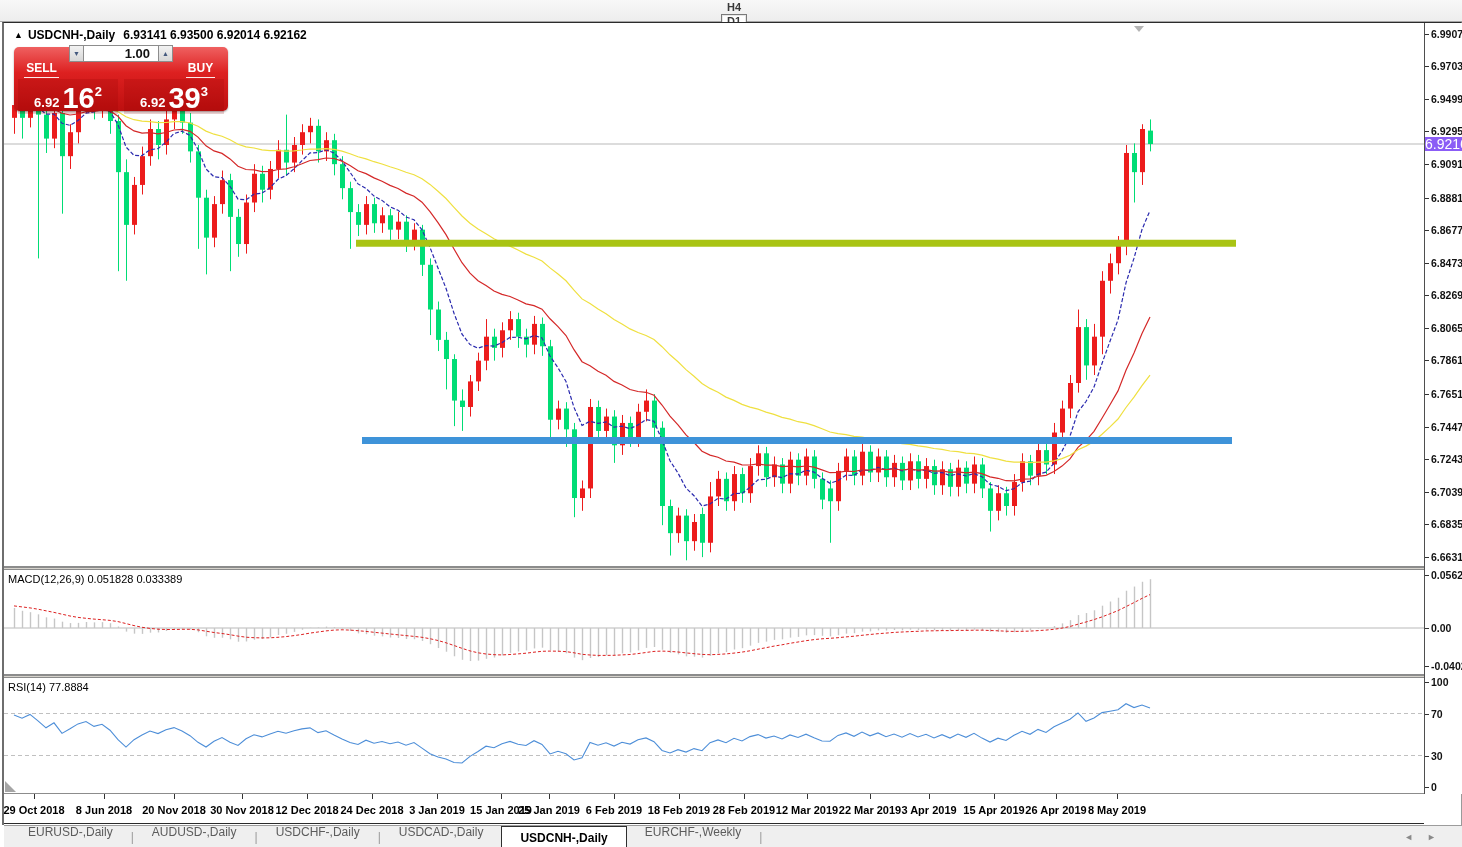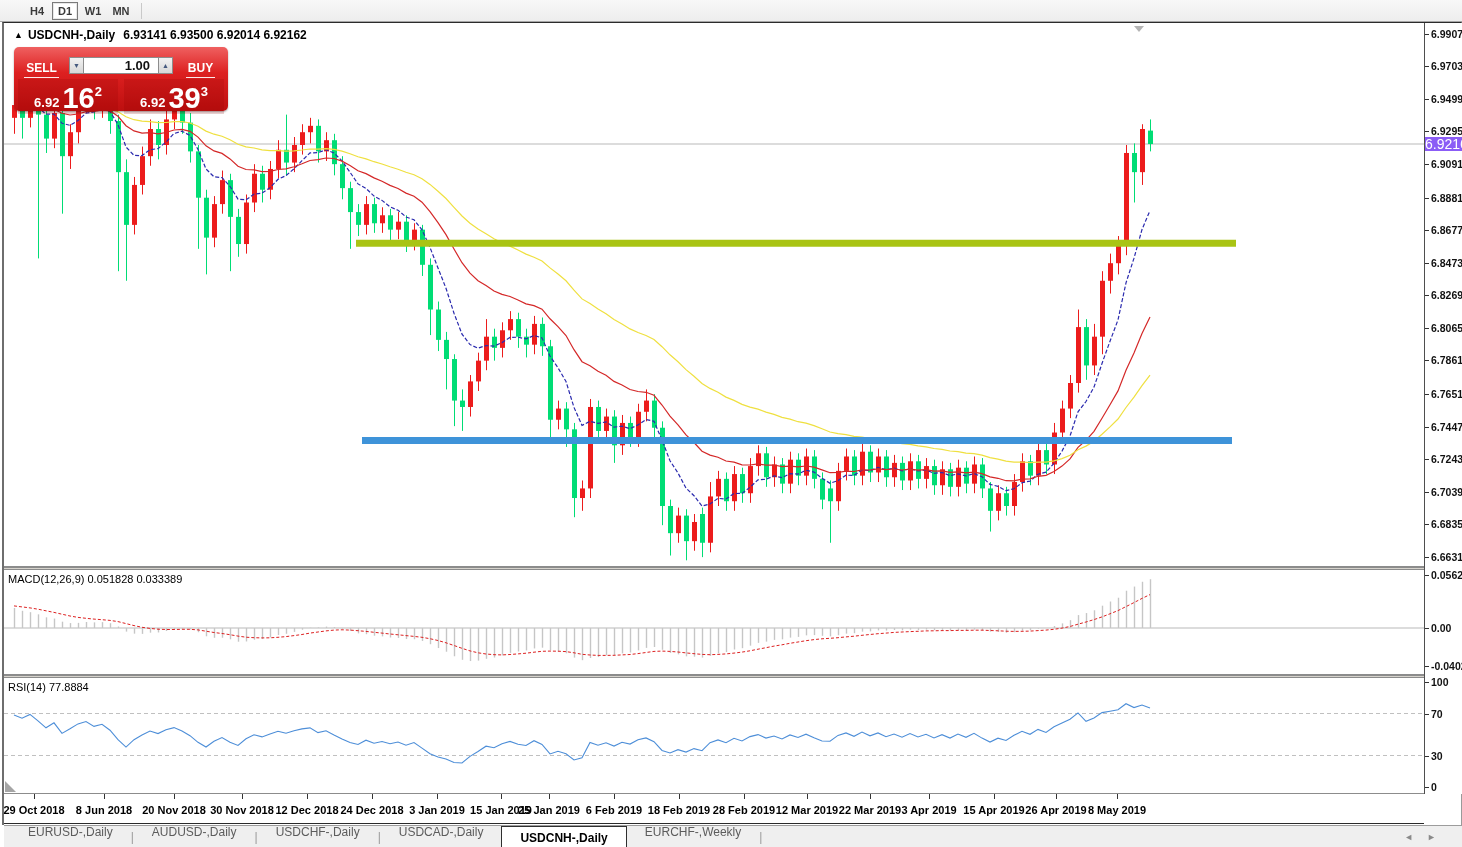--- a/index.html
+++ b/index.html
@@ -3,21 +3,21 @@
 <meta charset="utf-8">
 <style>
   * { margin:0; padding:0; box-sizing:border-box; }
   html,body { width:1462px; height:847px; background:#ffffff; overflow:hidden;
               font-family:"Liberation Sans", sans-serif; }
   .app { position:relative; width:1462px; height:847px; background:#fff; }
 
   
   .toolbar { position:absolute; left:0; top:0; width:1462px; height:22px;
              background:linear-gradient(#f8f8f8,#ededed); border-bottom:1px solid #a6a6a6;
-             display:flex; align-items:center; padding-left:23px; }
+             display:flex; align-items:center; padding-left:6px;flex-direction:column; }
   .tf-btn { height:18px; min-width:26px; margin:0 1px; border:1px solid transparent;
             font-size:11px; font-weight:700; color:#3a3a3a; background:transparent;
             display:flex; align-items:center; justify-content:center; cursor:default; }
   .tf-btn.active { background:#ffffff; border:1px solid #7a7a7a; box-shadow:inset 0 0 0 1px #e8e8e8; }
   .tf-sep { width:1px; height:16px; background:#c9c9c9; margin-left:6px; }
 
   
   .chart-frame { position:absolute; left:2px; top:22px; width:1460px; height:803px;
                  border-left:2px solid #6e6e6e; border-top:1px solid #2b2b2b;
                  border-right:1px solid #9a9a9a; background:#fff; }
@@ -34,21 +34,21 @@
   .chart-header .ohlc { margin-left:8px; font-weight:700; }
 
   
   .ticket { position:absolute; left:10px; top:24px; width:214px; height:64px; z-index:6;
             border-radius:5px; background:linear-gradient(#ef6060 0%, #dd2020 40%, #bd0f0f 100%);
             box-shadow:0 1px 2px rgba(0,0,0,.35); padding:3px 4px 4px 4px; }
   .ticket-top { display:flex; align-items:flex-end; height:28px; }
   .tk-btn { flex:0 0 47px; color:#fff; font-size:12px; font-weight:700;
             display:flex; align-items:center; justify-content:center; cursor:default; }
   .tk-btn span { border-bottom:1px solid rgba(255,255,255,.9); padding:0 2px 2px 2px; }
-  .tk-spin { flex:1; display:flex; margin:4px 4px; }
+  .tk-spin { flex:1; display:flex; margin:16px 4px; }
   .spin-btn { width:15px; background:linear-gradient(#f2f2f2,#d7d7d7); border:1px solid #8d8d8d;
               color:#44597e; font-size:7px; display:flex; align-items:center; justify-content:center; }
   .spin-input { flex:1; background:#fff; border-top:1px solid #8d8d8d; border-bottom:1px solid #8d8d8d;
                 font-size:13px; font-weight:700; color:#111; text-align:right; padding:0 8px 0 0;
                 display:flex; align-items:center; justify-content:flex-end; }
   .ticket-quotes { display:flex; height:35px; margin-top:1px; }
   .quote { flex:1; background:rgba(140,0,0,.18); display:flex; align-items:flex-end;
            justify-content:center; color:#fff; padding-bottom:3px; }
   .quote .small { font-size:13px; font-weight:700; margin-right:3px; line-height:17px; }
   .quote .big { font-size:29px; font-weight:700; line-height:26px; }

